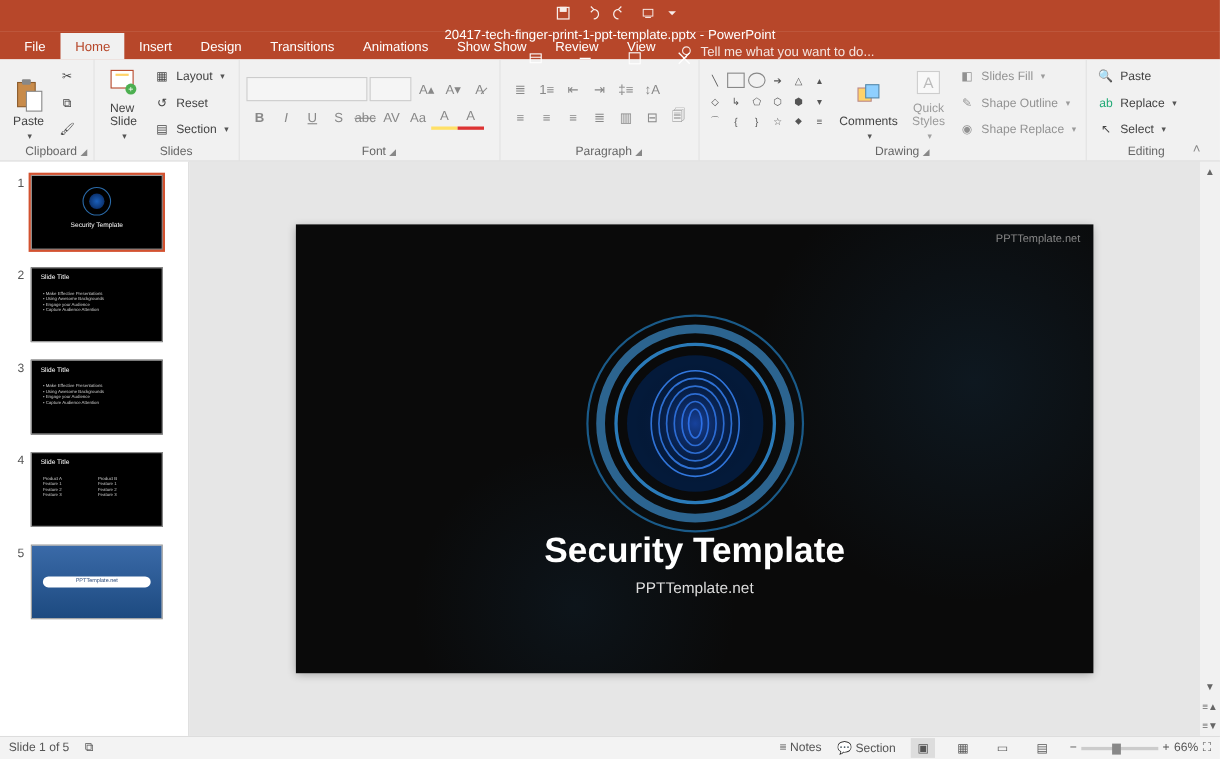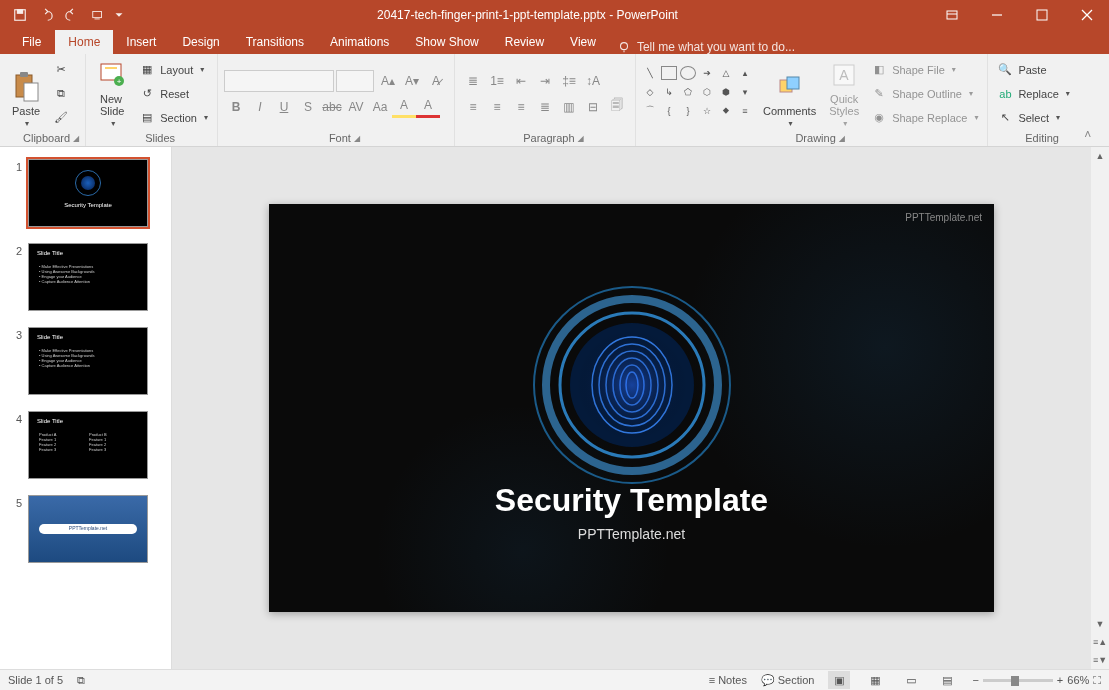--- a/index.html
+++ b/index.html
@@ -1,17 +1,17 @@
 <!DOCTYPE html>
 <html><head>
 <meta charset="utf-8">
 <style>
 * { margin: 0; padding: 0; box-sizing: border-box; font-family: "Segoe UI", sans-serif; }
 body { width: 1109px; height: 690px; background: #fff; overflow: hidden; font-size: 12px; color: #444; }
-.titlebar { height: 29px; background: #B7472A; display: flex; align-items: center; color: #fff; }
+.titlebar { height: 29px; background: #B7472A; display: flex; align-items: center; color: #fff; flex-direction: column; }
 .titlebar .qat { display: flex; gap: 2px; padding-left: 8px; align-items: center; }
 .titlebar .qat .qbtn { width: 24px; height: 24px; display: flex; align-items: center; justify-content: center; opacity: .9; }
 .titlebar .qbtn svg { width: 14px; height: 14px; }
 .titlebar .title { flex: 1; text-align: center; font-size: 12px; }
 .titlebar .win { display: flex; }
 .titlebar .win .wbtn { width: 45px; height: 29px; display: flex; align-items: center; justify-content: center; }
 .tabbar { height: 25px; background: #B7472A; display: flex; align-items: flex-end; color: #fff; font-size: 12px; padding-left: 8px; }
 .tabbar .tab { padding: 5px 13px; cursor: pointer; }
 .tabbar .tab.file { padding-left: 14px; padding-right: 14px; }
 .tabbar .tab.active { background: #F1F1F1; color: #B7472A; }
@@ -323,21 +323,21 @@
               <text x="13" y="18" font-size="14" text-anchor="middle" fill="#888">A</text>
             </svg>
           </div>
         <span style="white-space:pre-line;text-align:center">Quick
 Styles</span>
           <span class="dd">▾</span>
       </div>
       <div class="vstack" style="opacity:.55">
         <div class="smbtn">
             <span class="ico">◧</span>
-            <span>Shape File</span>
+            <span>Slides Fill</span>
             <span class="dd">▾</span>
           </div>
         <div class="smbtn">
             <span class="ico">✎</span>
             <span>Shape Outline</span>
             <span class="dd">▾</span>
           </div>
         <div class="smbtn">
             <span class="ico">◉</span>
             <span>Shape Replace</span>

